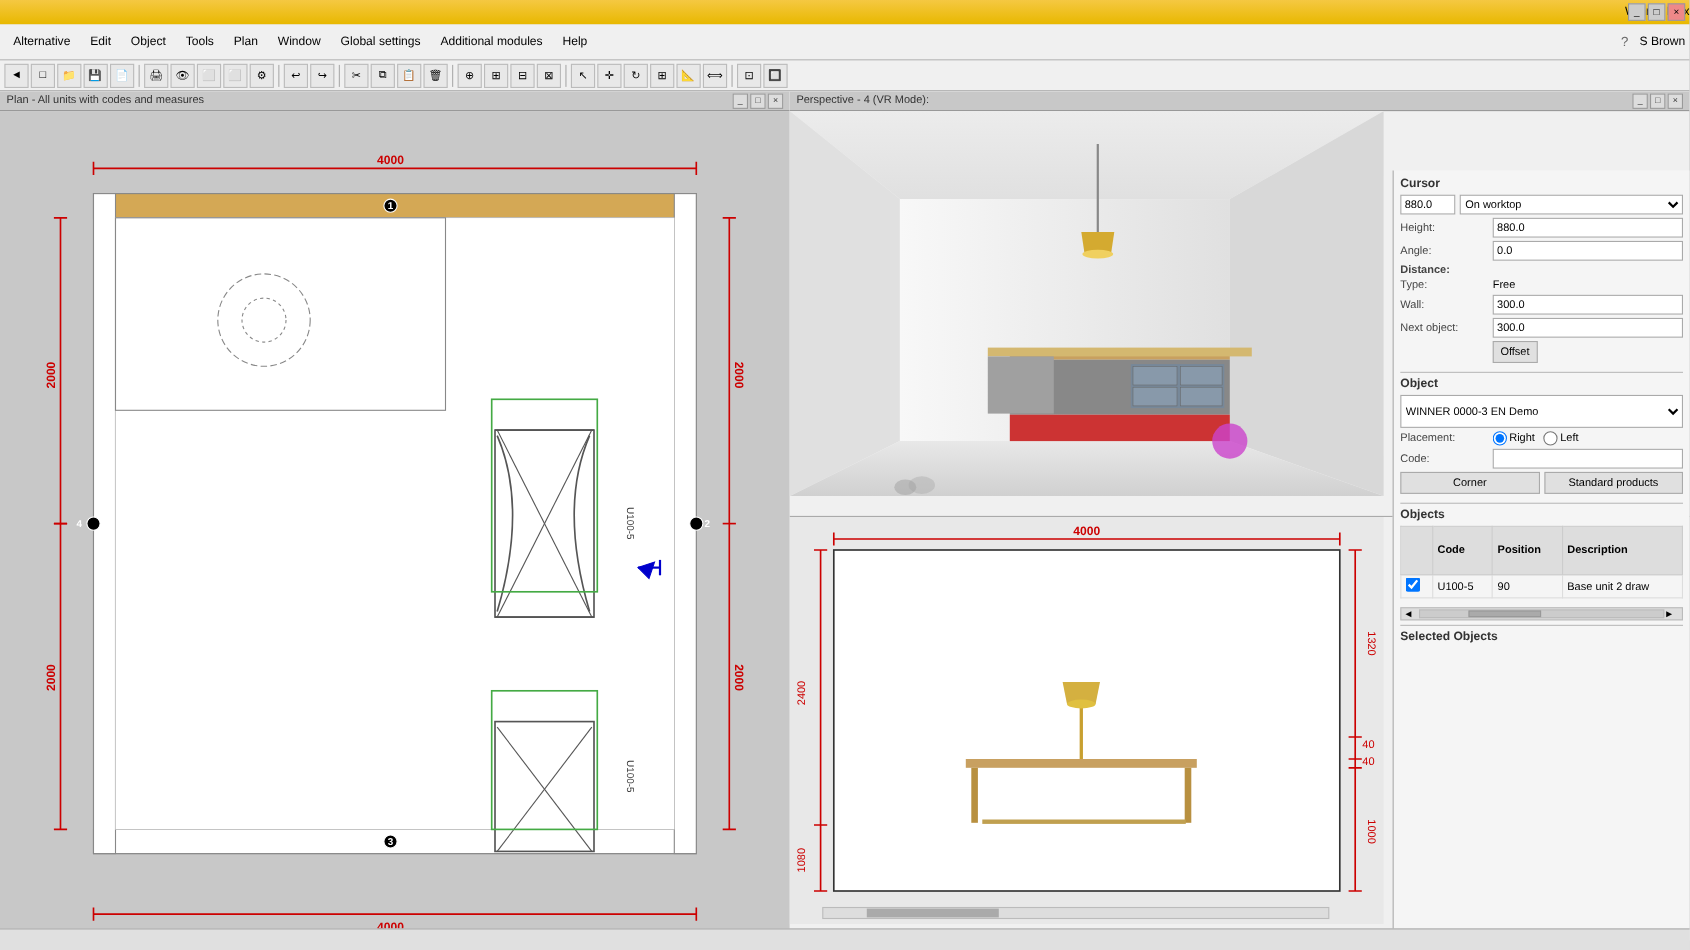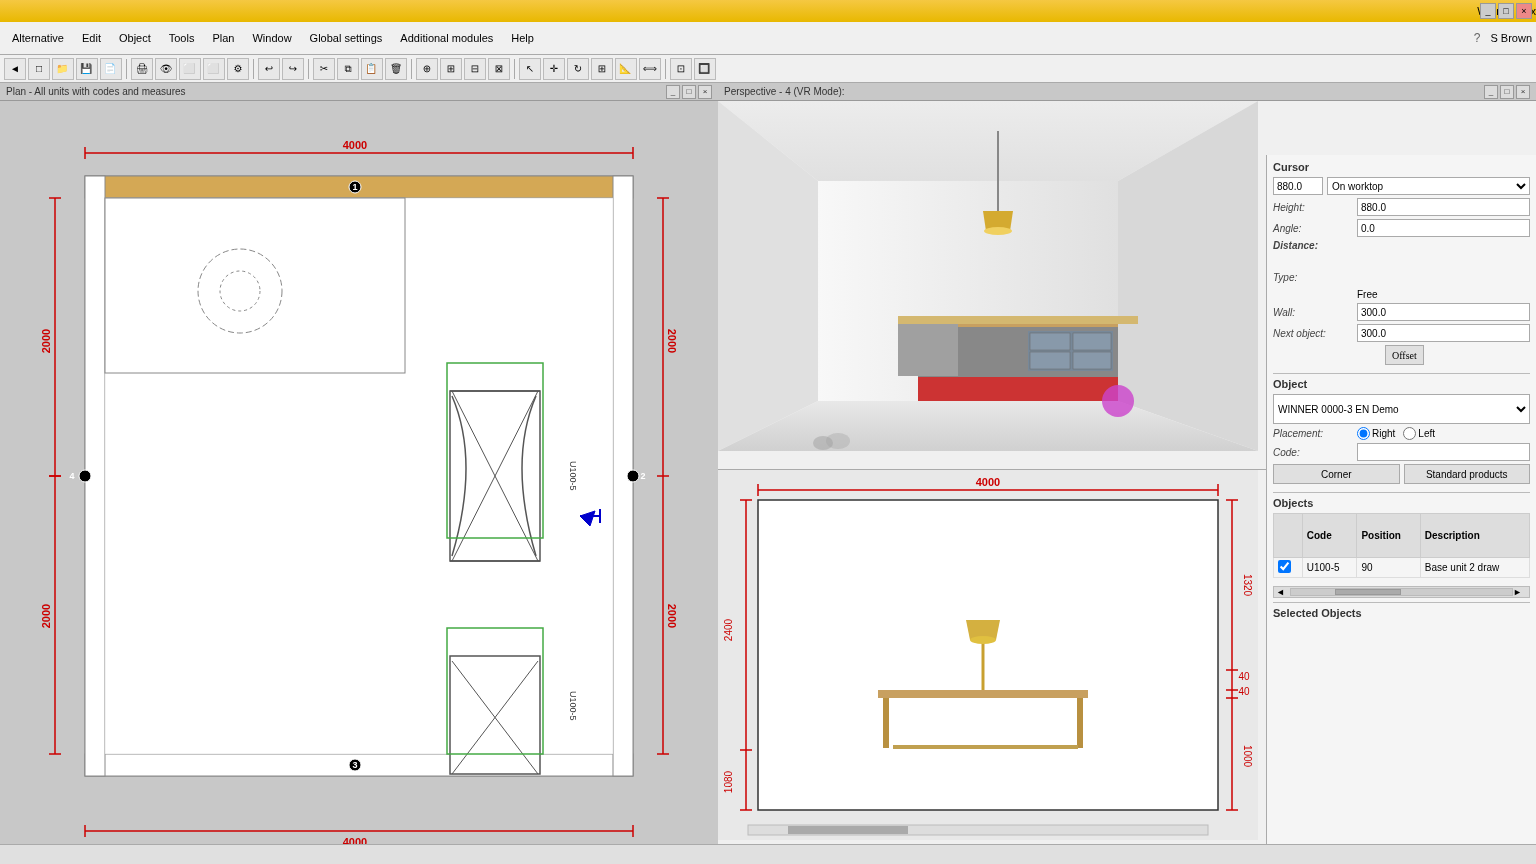--- a/index.html
+++ b/index.html
@@ -88,21 +88,21 @@
       overflow-y: auto;
       position: absolute;
       right: 0;
       top: calc(22px + 22px + 28px);
       height: calc(864px - 22px - 22px - 28px - 20px);
     }
     
     .prop-section { margin-bottom: 8px; }
     .prop-title { font-size: 11px; font-weight: bold; color: #333; margin-bottom: 4px; }
     .prop-row { display: flex; align-items: center; margin-bottom: 3px; gap: 4px; }
-    .prop-label { font-size: 10px; color: #444; width: 80px; flex-shrink: 0; font-style: italic; }
+    .prop-label { font-size: 10px; color: #444; width: 80px; flex-shrink: 0; }
     .prop-input {
       height: 18px;
       border: 1px solid #aaa;
       background: white;
       font-size: 10px;
       padding: 0 3px;
       flex: 1;
     }
     .prop-select {
       height: 18px;
@@ -503,32 +503,32 @@
       </div>
       <div class="prop-row">
         <span class="prop-label">Angle:</span>
         <input class="prop-input" type="text" value="0.0" style="">
       </div>
       <div class="prop-row">
         <span class="prop-label" style="font-weight:bold;">Distance:</span>
       </div>
       <div class="prop-row">
         <span class="prop-label">Type:</span>
-        <span style="font-size:10px;margin-top:35px;">Free</span>
+        <span style="font-size:10px;">Free</span>
       </div>
       <div class="prop-row">
         <span class="prop-label">Wall:</span>
         <input class="prop-input" type="text" value="300.0" style="">
       </div>
       <div class="prop-row">
         <span class="prop-label">Next object:</span>
         <input class="prop-input" type="text" value="300.0" style="">
       </div>
       <div class="prop-row">
-        <button class="action-btn" style="margin-left:112px;font-family:Liberation Serif, serif;">Offset</button>
+        <button class="action-btn" style="margin-left:84px;">Offset</button>
       </div>
     </div>
 
     <hr style="border:none; border-top:1px solid #bbb; margin:4px 0;">
 
     <div class="prop-section">
       <div class="prop-title">Object</div>
       <div class="prop-row">
         <select class="prop-select" style="width:100%; height:30px; font-size:10px;">
           <option>WINNER 0000-3 EN Demo</option>

